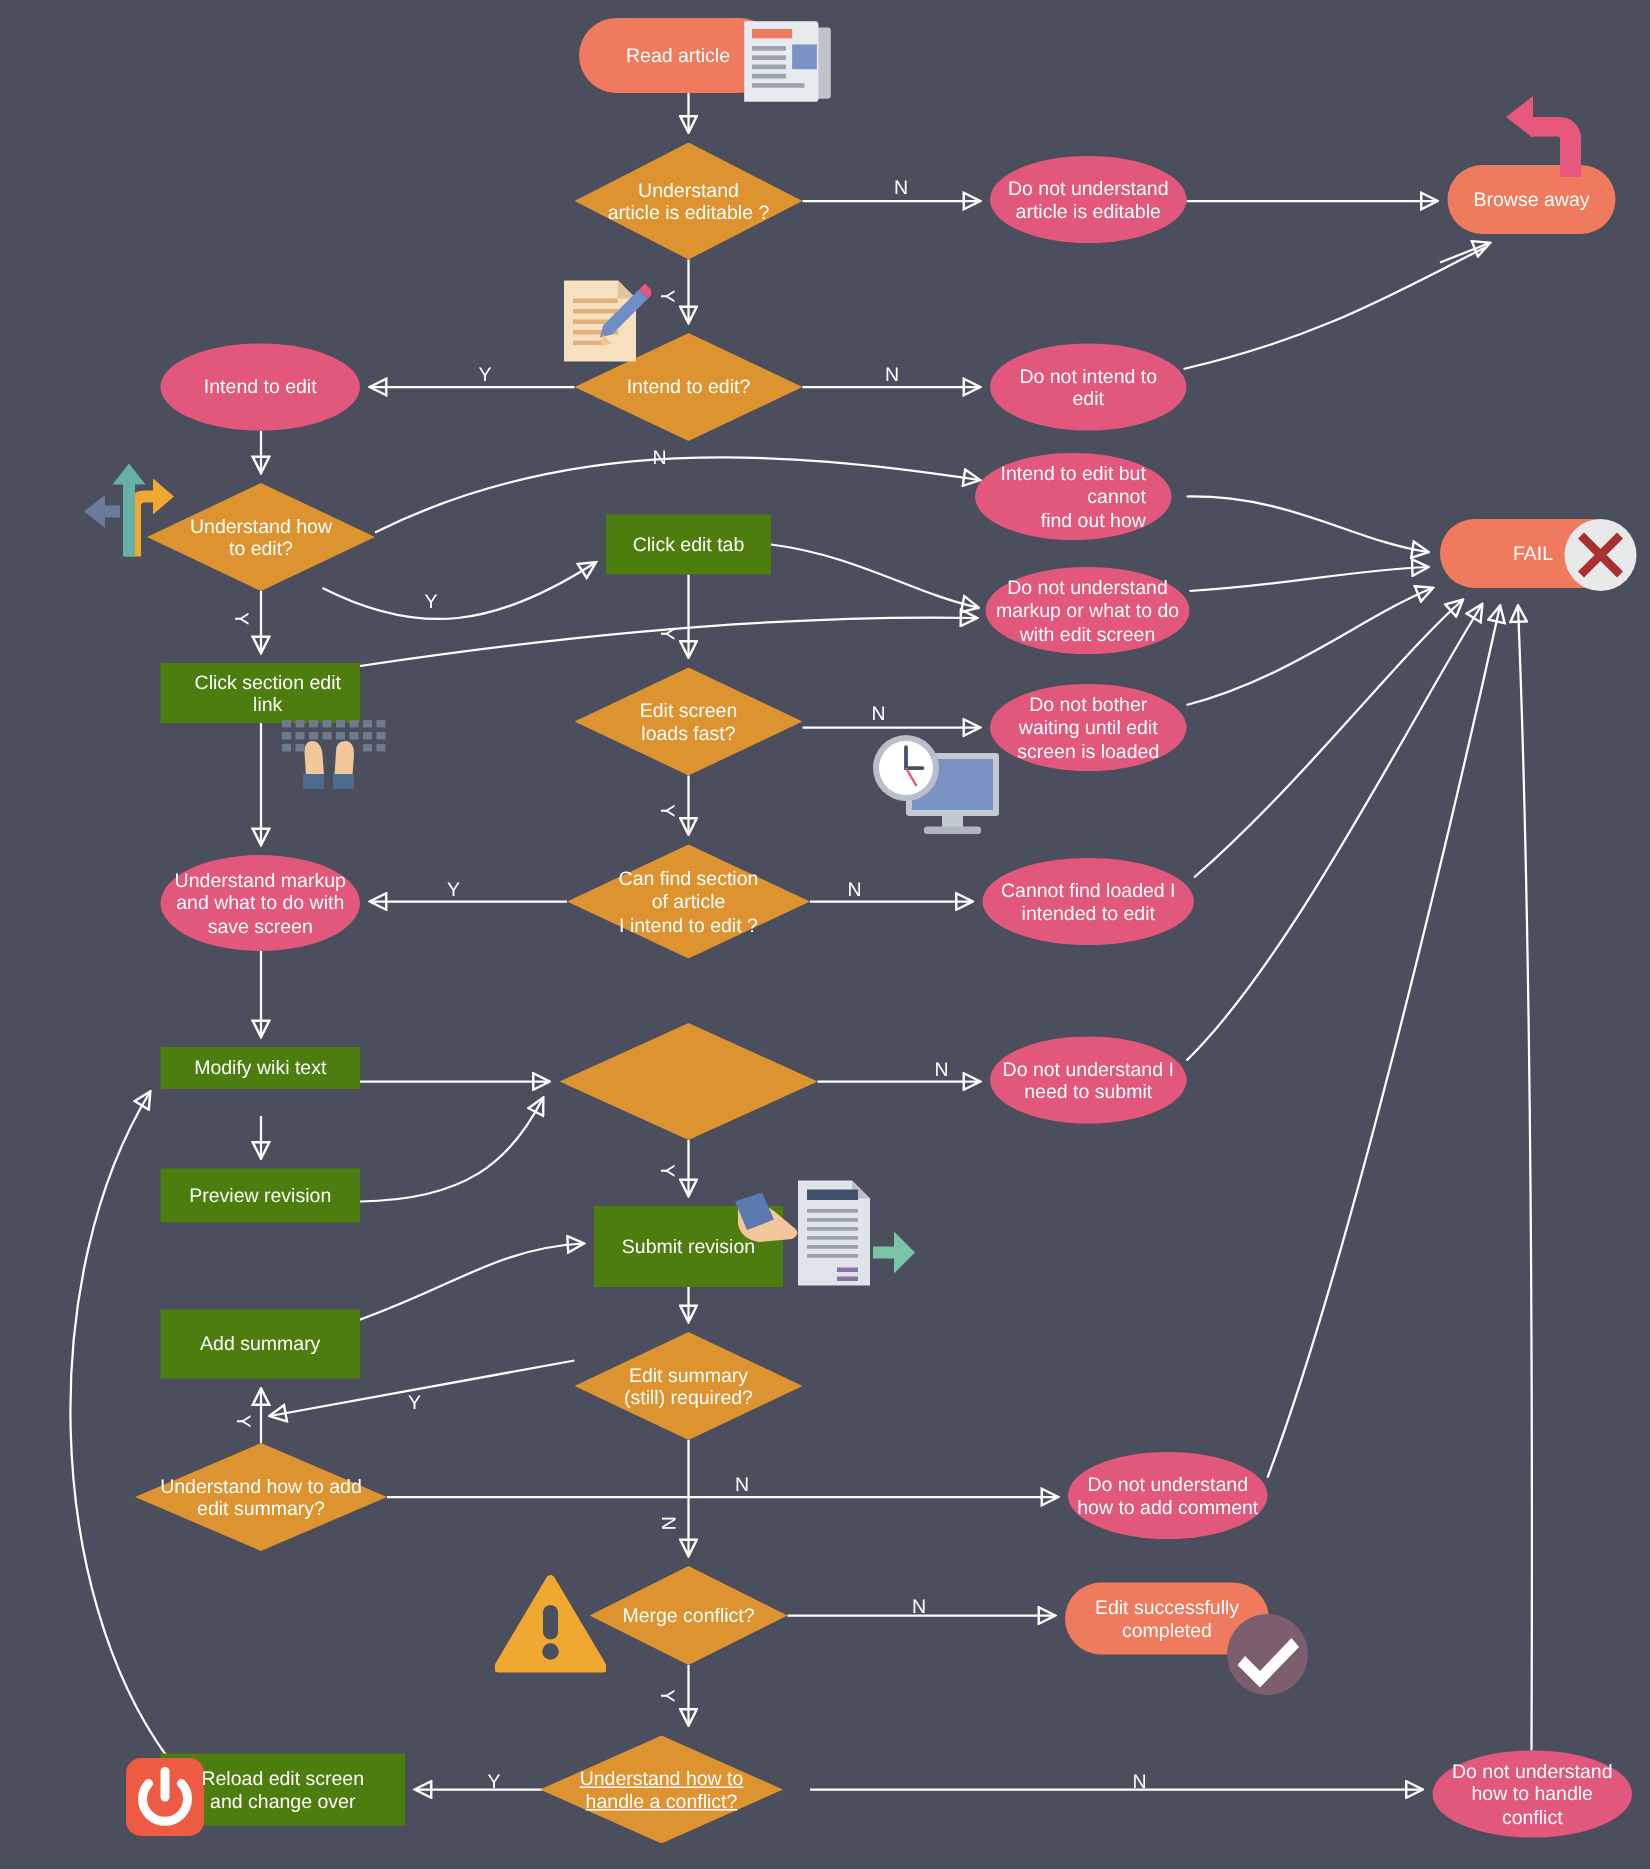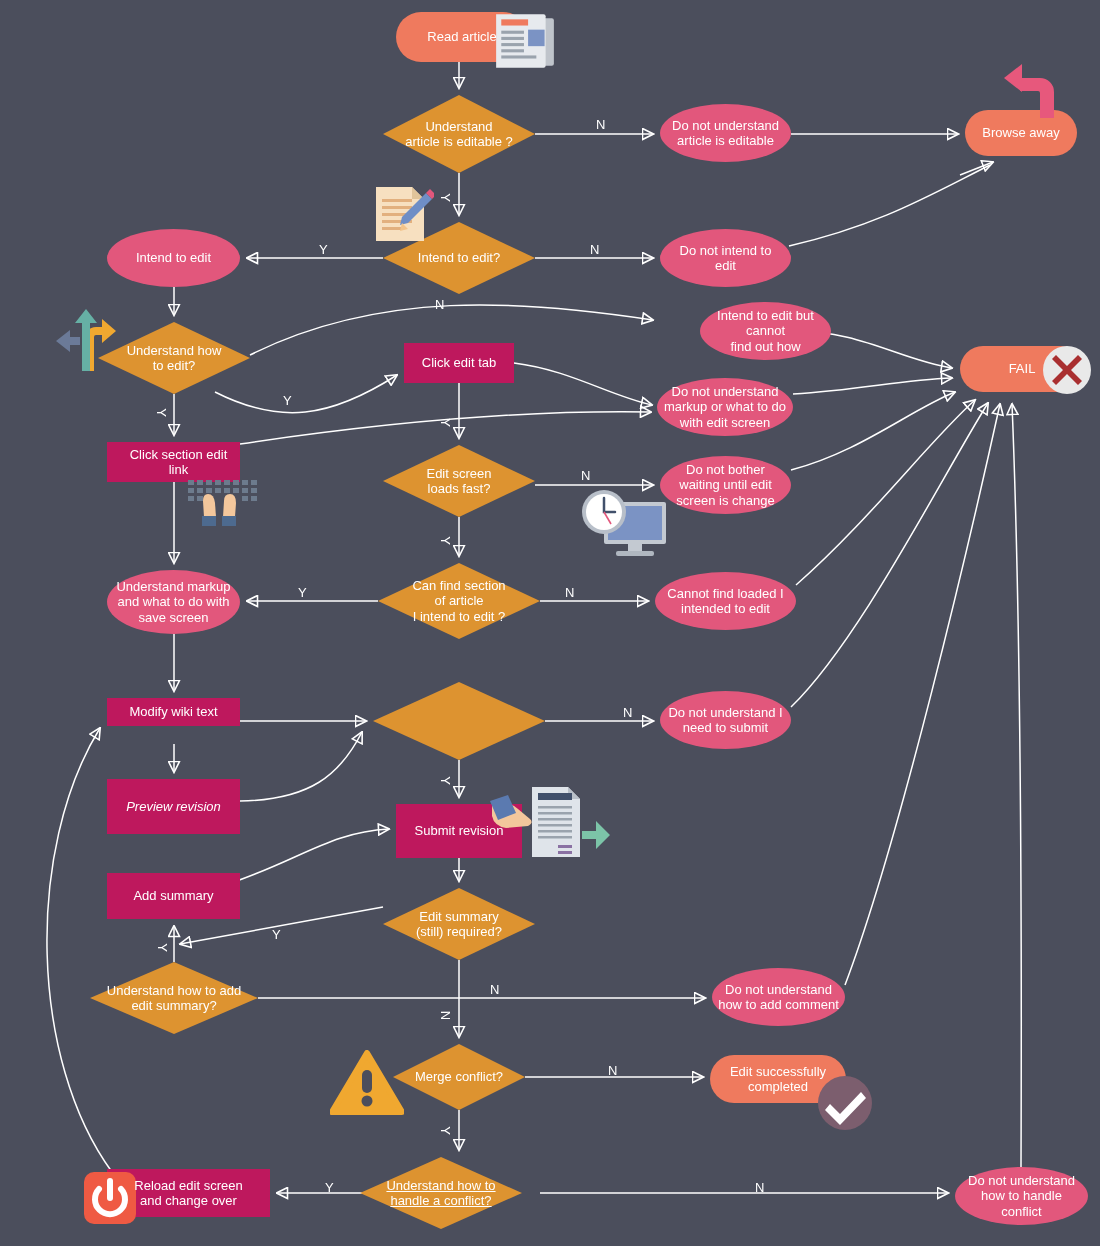--- a/index.html
+++ b/index.html
@@ -1,21 +1,21 @@
 <!DOCTYPE html>
 <html><head>
 <meta charset="utf-8">
 <style>
   html,body{margin:0;padding:0;background:#4b4e5c;}
   body{font-family:"Liberation Sans", sans-serif;}
   #stage{position:relative;width:1100px;height:1246px;background:#4b4e5c;overflow:hidden;}
   #edges{position:absolute;left:0;top:0;width:1100px;height:1246px;}
   .node{position:absolute;display:flex;align-items:center;justify-content:center;text-align:center;color:#ffffff;box-sizing:border-box;}
   .node .lbl{position:relative;z-index:3;line-height:1.18;padding:0 6px;white-space:pre-line;}
-  .proc{background:#be185d;align-items:center;}
+  .proc{background:#4d7c0f;align-items:center;}
   .term{background:#ef7a5e;border-radius:40px;}
   .ellipse{background:#e2577c;border-radius:50%;}
   .dec{background:transparent;}
   .dec .diam{position:absolute;left:0;top:0;width:100%;height:100%;background:#dd9330;
      clip-path:polygon(50% 0,100% 50%,50% 100%,0 50%);}
   .icon{position:absolute;}
   .elabel{position:absolute;color:#ffffff;font-size:13px;z-index:5;}
   .elabel.rot{transform:rotate(90deg);transform-origin:center center;}
 </style>
 </head>
@@ -108,21 +108,21 @@
       <path d="M793,394 C860,390 900,380 952,378"></path>
       <path d="M791,470 C860,452 910,410 955,392" marker-end="url(#ah)"></path>
       <path d="M796,585 C870,520 930,440 975,400"></path>
       <path d="M791,707 C860,640 940,480 988,403"></path>
       <path d="M845,985 C900,840 970,540 1000,404"></path>
       <path d="M1021,1167 C1022,900 1020,600 1012,404"></path>
     </g>
   </svg>
 
   <div id="nodes">
-      <div class="node term" style="left: 396px; top: 12px; width: 132px; height: 50px; font-size: 13px;">
+      <div class="node term" style="left: 386px; top: 12px; width: 132px; height: 50px; font-size: 13px;">
         <span class="lbl">Read article</span>
       </div>
       <div class="node dec" style="left: 383px; top: 95px; width: 152px; height: 78px; font-size: 13px;">
         <div class="diam"></div>
         <span class="lbl">Understand
 article is editable ?</span>
       </div>
       <div class="node ellipse" style="left: 660px; top: 104px; width: 131px; height: 58px; font-size: 13px;">
         <span class="lbl">Do not understand
 article is editable</span>
@@ -139,21 +139,21 @@
       </div>
       <div class="node ellipse" style="left: 660px; top: 229px; width: 131px; height: 58px; font-size: 13px;">
         <span class="lbl">Do not intend to
 edit</span>
       </div>
       <div class="node dec" style="left: 98px; top: 322px; width: 152px; height: 72px; font-size: 13px;">
         <div class="diam"></div>
         <span class="lbl">Understand how
 to edit?</span>
       </div>
-      <div class="node ellipse" style="left: 700px; top: 302px; width: 131px; height: 58px; font-size: 13px;">
+      <div class="node ellipse" style="left: 650px; top: 302px; width: 131px; height: 58px; font-size: 13px; text-align: right;">
         <span class="lbl">Intend to edit but
 cannot
 find out how</span>
       </div>
       <div class="node proc" style="left: 404px; top: 343px; width: 110px; height: 40px; font-size: 13px;">
         <span class="lbl">Click edit tab</span>
       </div>
       <div class="node term" style="left: 960px; top: 346px; width: 124px; height: 46px; font-size: 13px;">
         <span class="lbl">FAIL</span>
       </div>
@@ -166,21 +166,21 @@
         <span class="lbl">Click section edit link</span>
       </div>
       <div class="node dec" style="left: 383px; top: 445px; width: 152px; height: 72px; font-size: 13px;">
         <div class="diam"></div>
         <span class="lbl">Edit screen
 loads fast?</span>
       </div>
       <div class="node ellipse" style="left: 660px; top: 456px; width: 131px; height: 58px; font-size: 13px;">
         <span class="lbl">Do not bother
 waiting until edit
-screen is change</span>
+screen is loaded</span>
       </div>
       <div class="node dec" style="left: 378px; top: 563px; width: 162px; height: 76px; font-size: 13px;">
         <div class="diam"></div>
         <span class="lbl">Can find section
 of article
 I intend to edit ?</span>
       </div>
       <div class="node ellipse" style="left: 107px; top: 570px; width: 133px; height: 64px; font-size: 13px;">
         <span class="lbl">Understand markup
 and what to do with
@@ -193,21 +193,21 @@
       <div class="node proc" style="left: 107px; top: 698px; width: 133px; height: 28px; font-size: 13px;">
         <span class="lbl">Modify wiki text</span>
       </div>
       <div class="node dec" style="left: 373px; top: 682px; width: 172px; height: 78px; font-size: 13px;">
         <div class="diam"></div>
       </div>
       <div class="node ellipse" style="left: 660px; top: 691px; width: 131px; height: 58px; font-size: 13px;">
         <span class="lbl">Do not understand I
 need to submit</span>
       </div>
-      <div class="node proc" style="left: 107px; top: 779px; width: 133px; height: 55px; font-size: 13px; font-style: italic;">
+      <div class="node proc" style="left: 107px; top: 779px; width: 133px; height: 36px; font-size: 13px;">
         <span class="lbl">Preview revision</span>
       </div>
       <div class="node proc" style="left: 396px; top: 804px; width: 126px; height: 54px; font-size: 13px;">
         <span class="lbl">Submit revision</span>
       </div>
       <div class="node proc" style="left: 107px; top: 873px; width: 133px; height: 46px; font-size: 13px;">
         <span class="lbl">Add summary</span>
       </div>
       <div class="node dec" style="left: 383px; top: 888px; width: 152px; height: 72px; font-size: 13px;">
         <div class="diam"></div>

